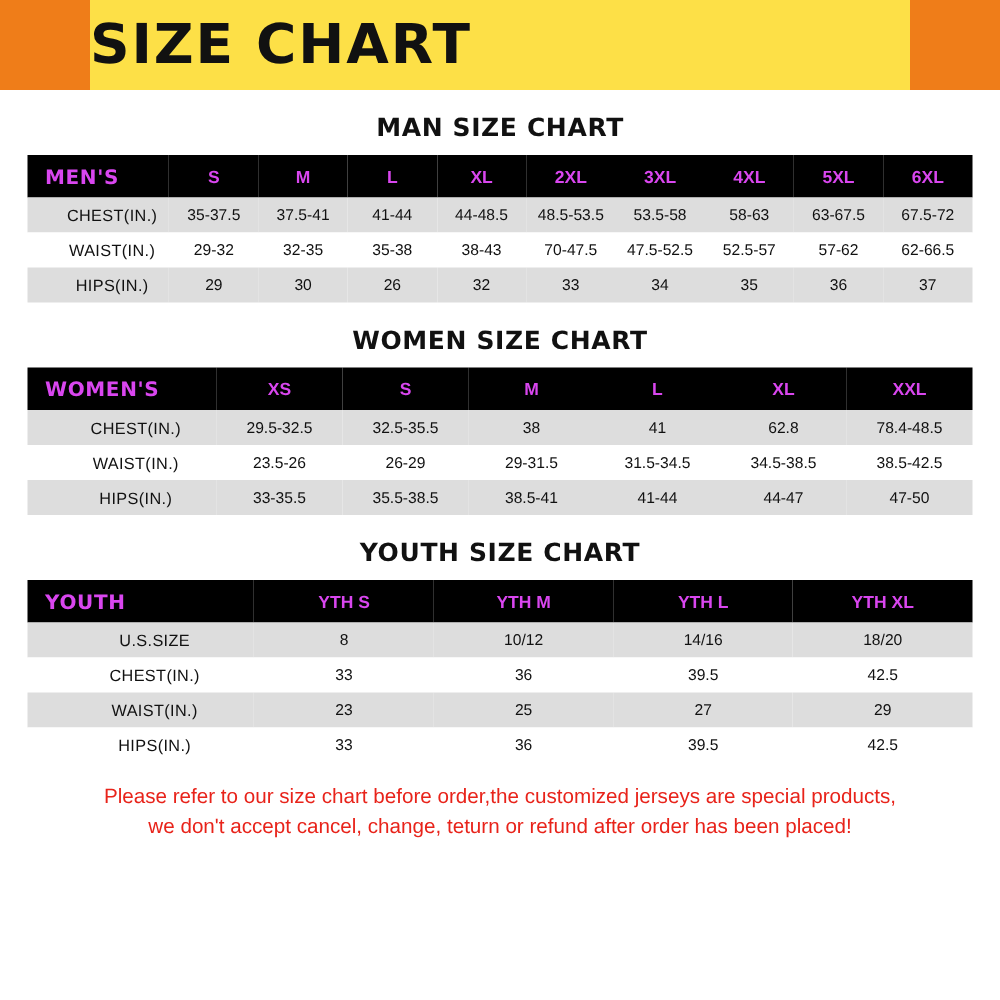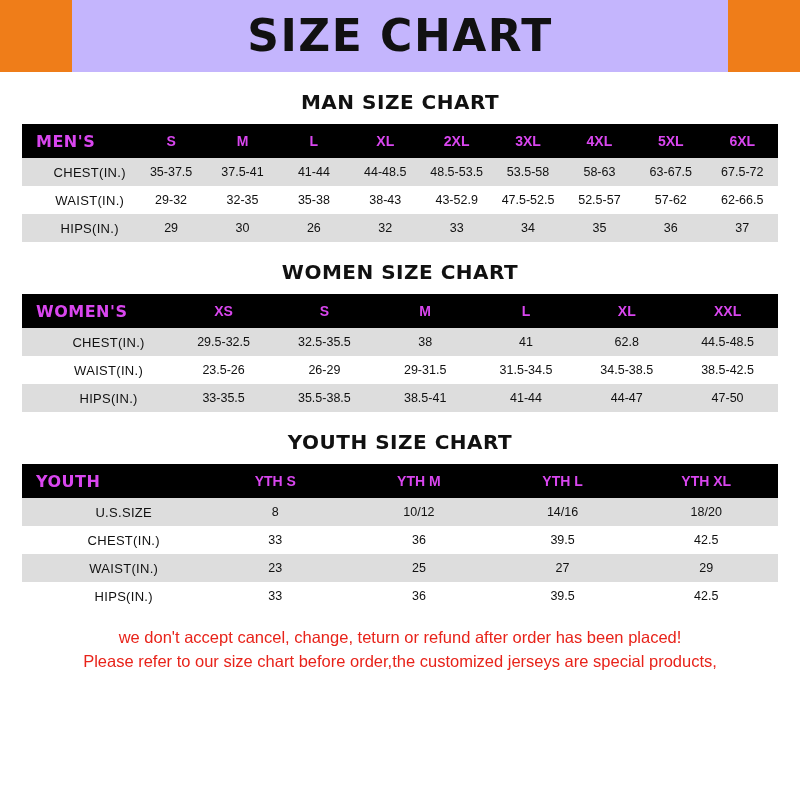--- a/index.html
+++ b/index.html
@@ -27,24 +27,23 @@
     background: #ffffff;
     display: flex;
     align-items: stretch;
   }
   .banner-left {
     width: 72px;
     background: #ef7d19;
   }
   .banner-mid {
     flex: 1;
-    background: #c4b5fd;
+    background: #fde047;
     display: flex;
     align-items: center;
-    justify-content: center;
   }
   .banner-right {
     width: 72px;
     background: #ef7d19;
   }
   .banner-title {
     font-family: "DejaVu Sans", sans-serif;
     font-weight: bold;
     font-size: 44px;
     letter-spacing: 1.5px;
@@ -179,21 +178,21 @@
           <td>58-63</td>
           <td>63-67.5</td>
           <td>67.5-72</td>
         </tr>
         <tr class="white">
           <td class="rowlabel">WAIST(IN.)</td>
           <td>29-32</td>
           <td>32-35</td>
           <td>35-38</td>
           <td>38-43</td>
-          <td>43-52.9</td>
+          <td>70-47.5</td>
           <td>47.5-52.5</td>
           <td>52.5-57</td>
           <td>57-62</td>
           <td>62-66.5</td>
         </tr>
         <tr class="light">
           <td class="rowlabel">HIPS(IN.)</td>
           <td>29</td>
           <td>30</td>
           <td>26</td>
@@ -230,21 +229,21 @@
         </tr>
       </thead>
       <tbody>
         <tr class="light">
           <td class="rowlabel">CHEST(IN.)</td>
           <td>29.5-32.5</td>
           <td>32.5-35.5</td>
           <td>38</td>
           <td>41</td>
           <td>62.8</td>
-          <td>44.5-48.5</td>
+          <td>78.4-48.5</td>
         </tr>
         <tr class="white">
           <td class="rowlabel">WAIST(IN.)</td>
           <td>23.5-26</td>
           <td>26-29</td>
           <td>29-31.5</td>
           <td>31.5-34.5</td>
           <td>34.5-38.5</td>
           <td>38.5-42.5</td>
         </tr>
@@ -304,18 +303,18 @@
           <td class="rowlabel">HIPS(IN.)</td>
           <td>33</td>
           <td>36</td>
           <td>39.5</td>
           <td>42.5</td>
         </tr>
       </tbody>
     </table>
 
     <div class="footer-note">
+      <div>Please refer to our size chart before order,the customized jerseys are special products,</div>
       <div>we don't accept cancel, change, teturn or refund after order has been placed!</div>
-      <div>Please refer to our size chart before order,the customized jerseys are special products,</div>
     </div>
 
   </div>
 </div>
 
 </body></html>

